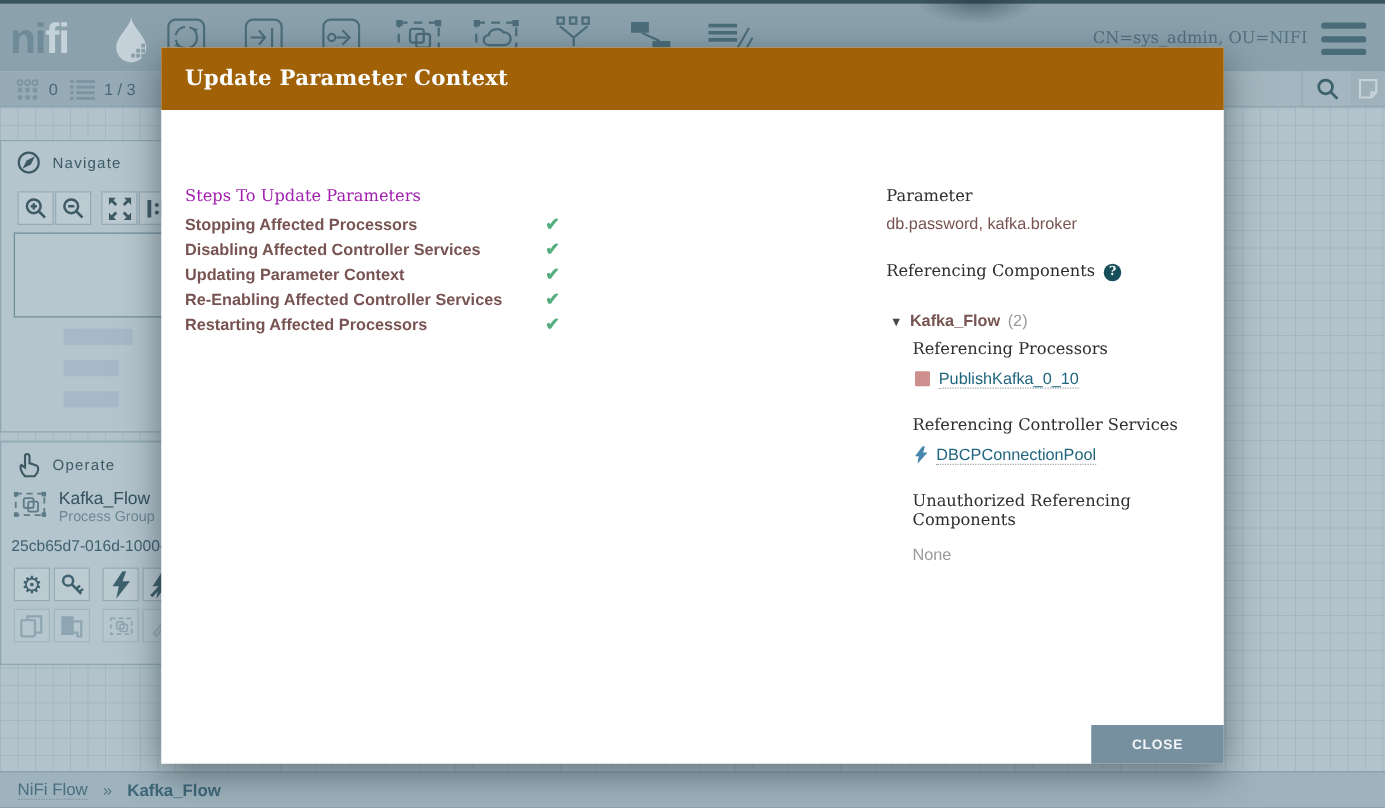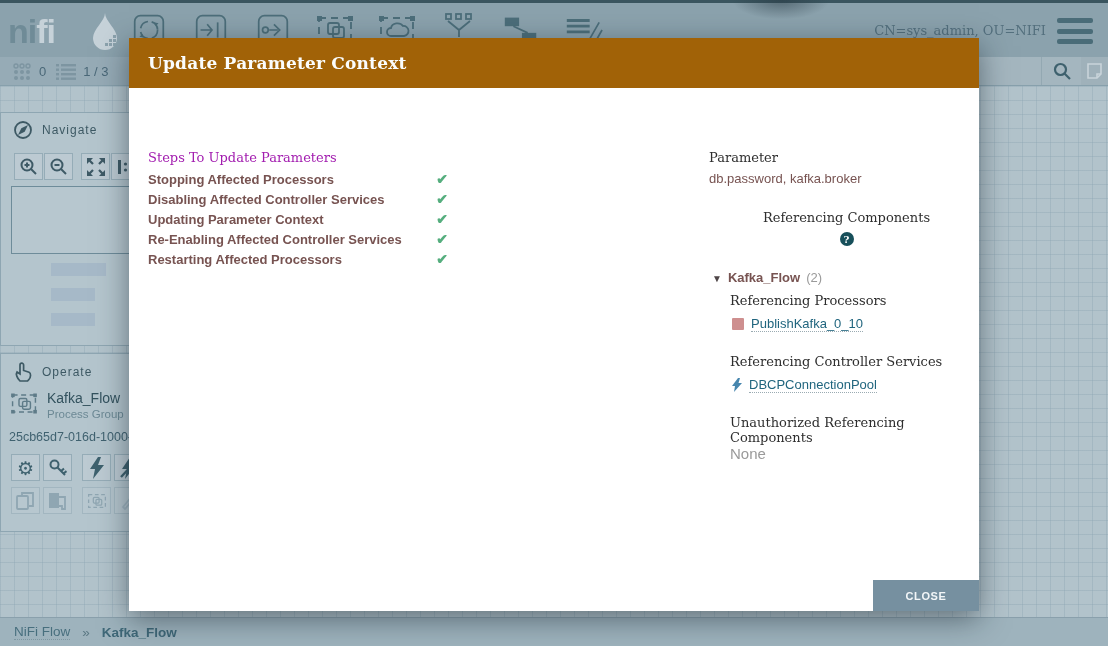--- a/index.html
+++ b/index.html
@@ -75,33 +75,33 @@
 
   .steps-label{ position:absolute; left:19px; top:112px; font-size:13px; color:#a21caf; }
   .steps{ position:absolute; left:19px; top:131px; width:300px; }
   .step{ display:flex; justify-content:space-between; align-items:center; height:20px; }
   .step-name{ font-size:13px; font-weight:bold; color:#775351; }
   .step-check{ font-size:14px; font-weight:bold; color:#55AE7E; }
 
   .param-col{ position:absolute; left:580px; top:112px; width:275px; }
   .p-label{ font-size:13px; color:#2E2E2E; }
   .p-value{ font-size:13px; color:#775351; margin-top:6px; }
-  .ref-label{ margin-top:24px; display:flex; align-items:center; gap:7px;flex-direction:column; }
+  .ref-label{ margin-top:24px; display:flex; align-items:center; gap:7px; }
   .help-badge{ display:inline-flex; width:14px; height:14px; border-radius:50%; background:#174F5A;
     color:#fff; font-size:10px; font-weight:bold; align-items:center; justify-content:center; cursor:default; }
   .tree{ margin-top:24px; padding-left:21px; }
   .tree-group{ display:flex; align-items:baseline; gap:6px; cursor:pointer; }
   .caret{ font-size:10px; color:#4E4547; }
   .group-name{ font-size:13px; font-weight:bold; color:#775351; }
   .group-count{ font-size:13px; color:#9A9A9A; }
   .sub-label{ font-size:13px; color:#2E2E2E; margin-top:8px; }
   .comp-row{ display:flex; align-items:center; gap:7px; margin-top:8px; }
   .proc-swatch{ width:12px; height:12px; background:#CE8F8F; border-radius:1px; }
   .link{ font-size:13px; color:#20657E; border-bottom:1px dotted #9AABB2; cursor:pointer; }
-  .none-val{ font-size:15px; color:#9A9A9A; margin-top:0; }
+  .none-val{ font-size:13px; color:#9A9A9A; margin-top:12px; }
   .gap-lg{ margin-top:22px; }
 
   .close-btn{ position:absolute; right:0; bottom:0; width:106px; height:31px; background:#7690A0;
     color:#F2F6F8; font-size:11px; font-weight:bold; letter-spacing:.6px; border:none; cursor:pointer;
     display:flex; align-items:center; justify-content:center; font-family:"Liberation Sans",sans-serif; }
 </style>
 </head>
 <body>
 
 <div class="app">

